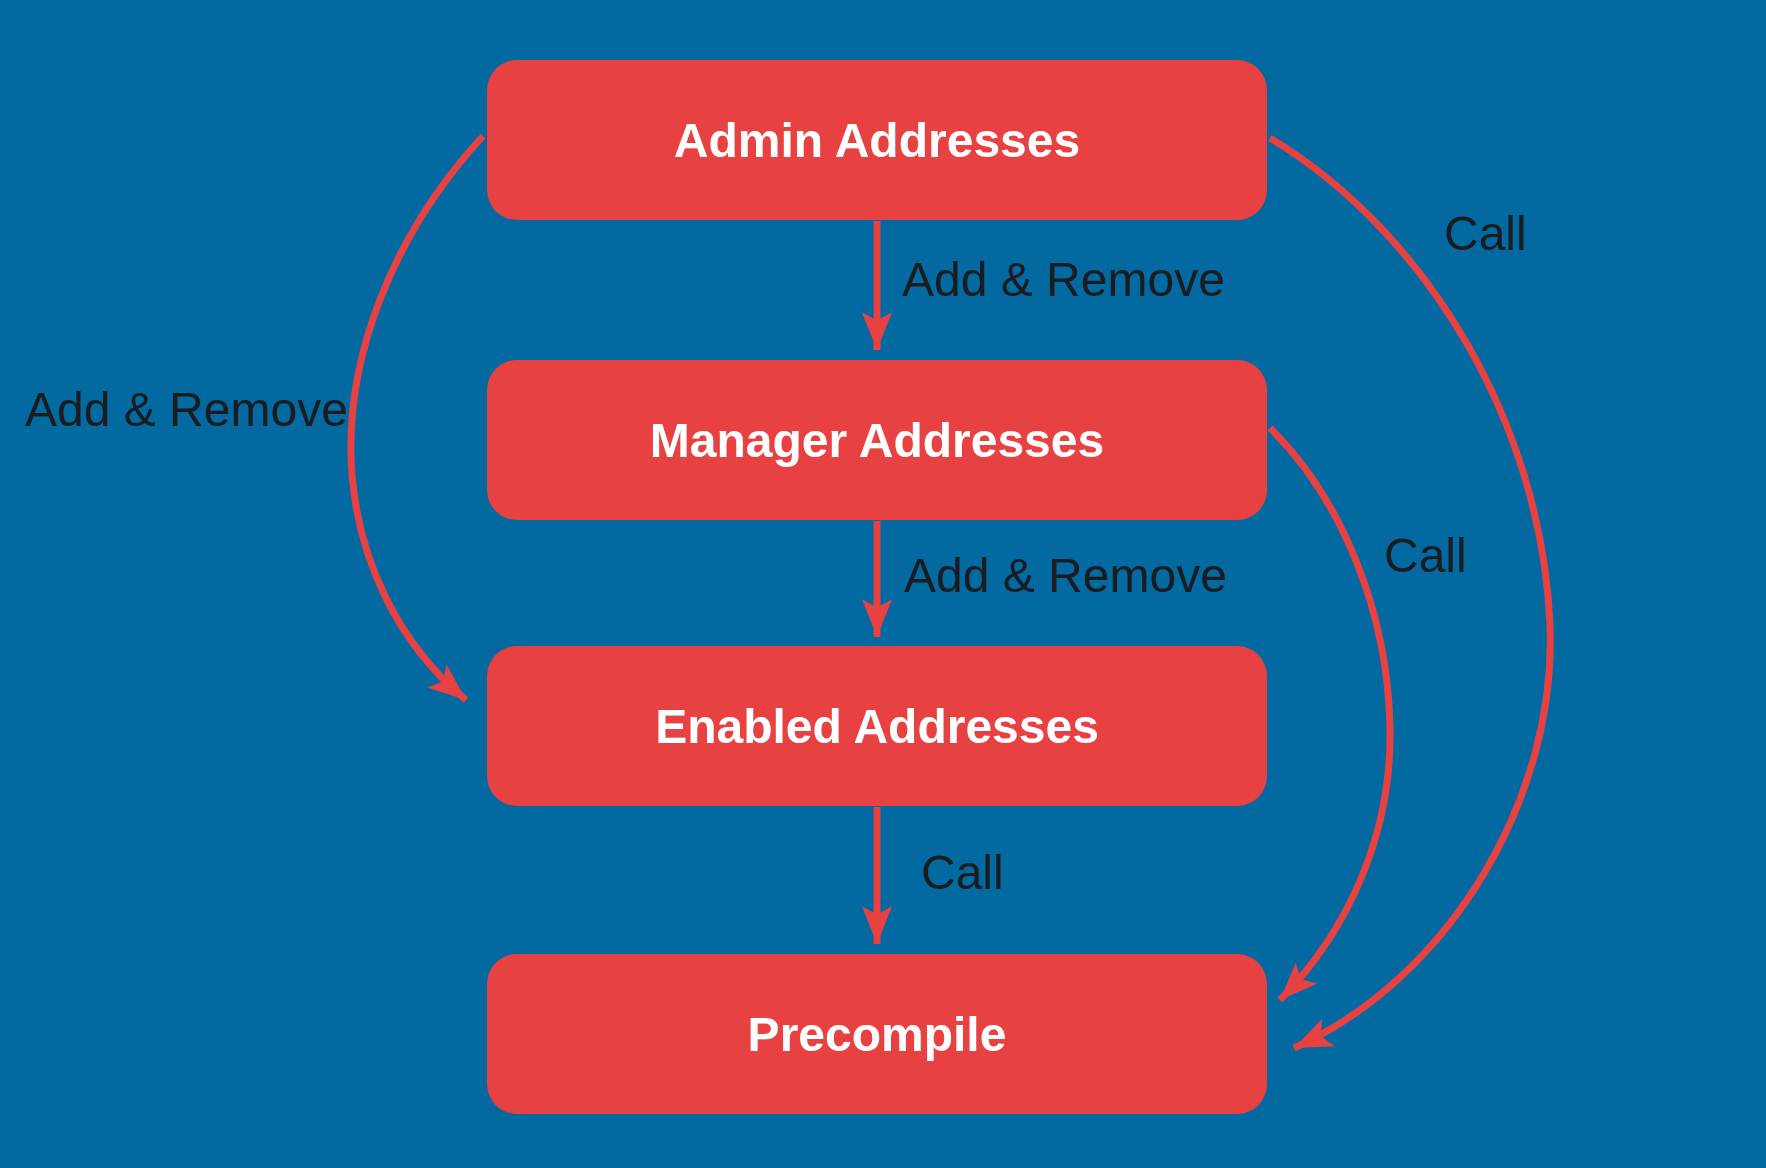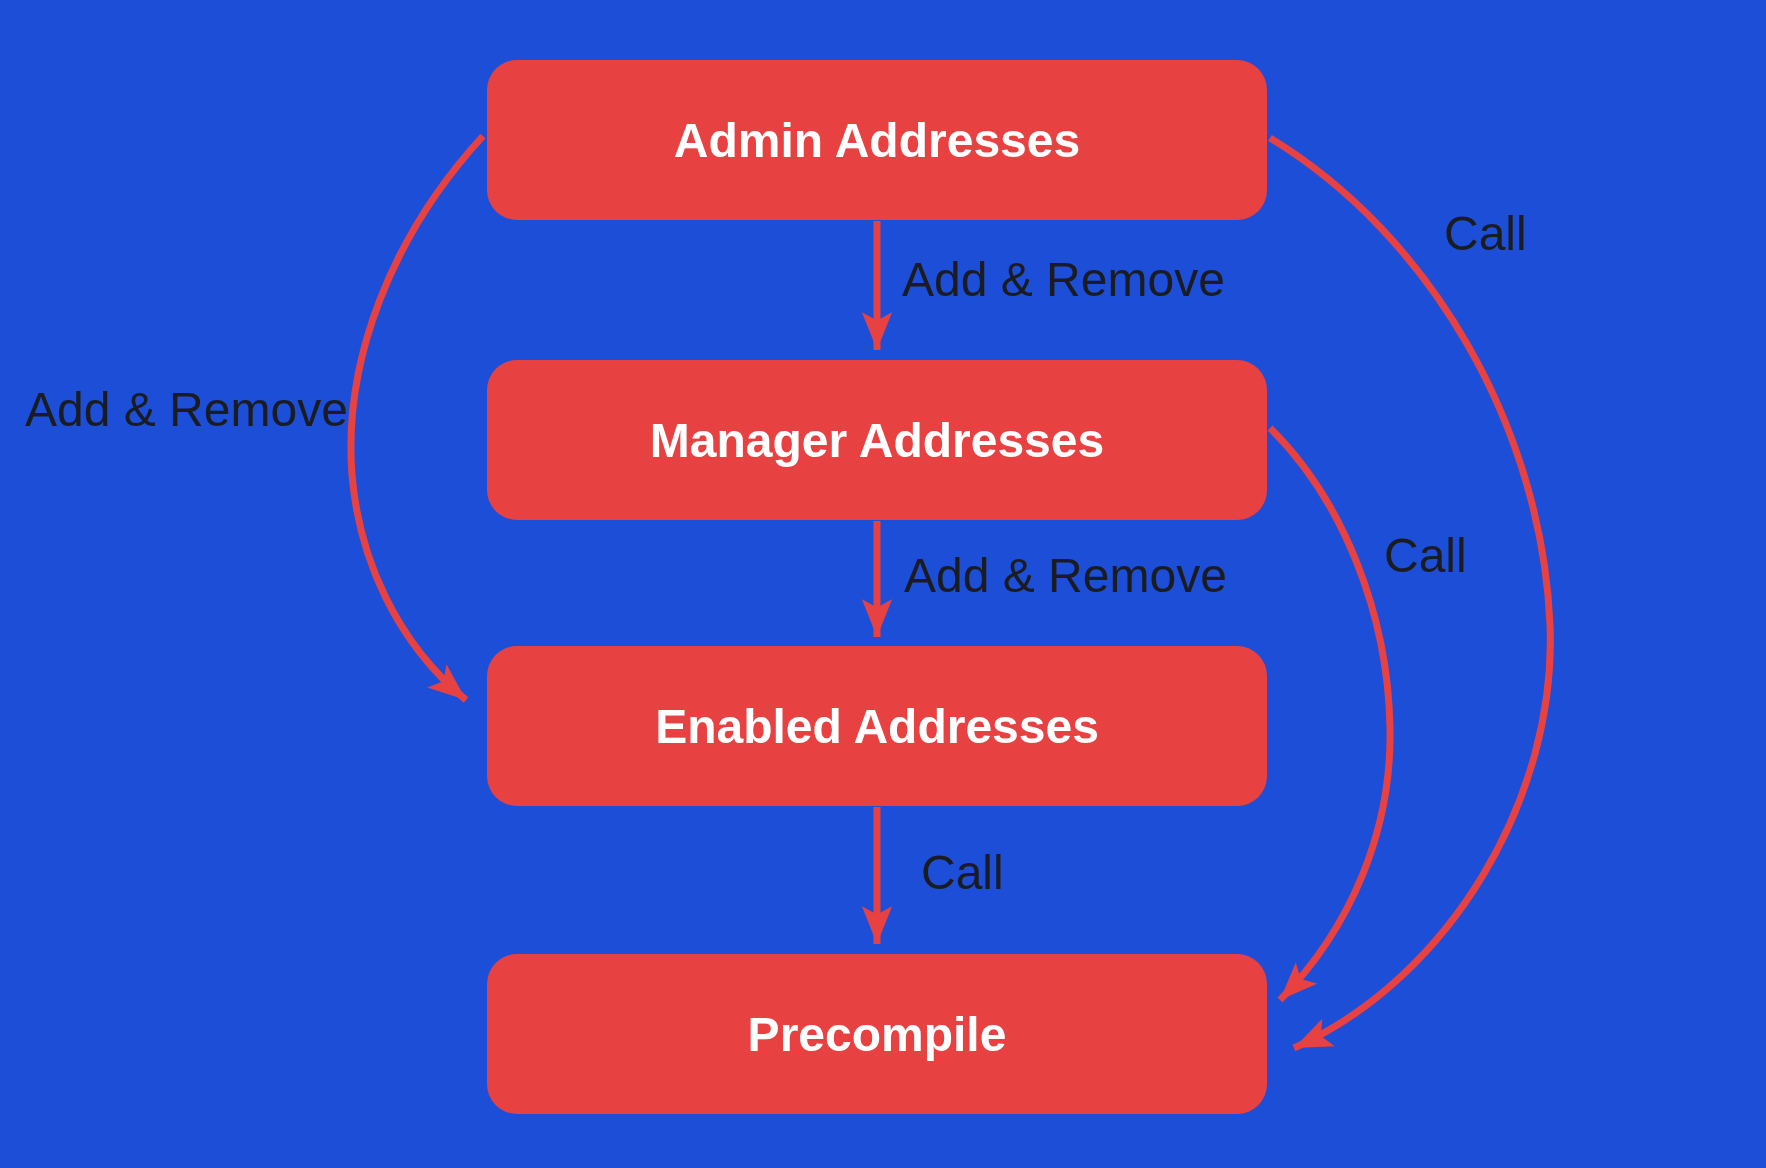--- a/index.html
+++ b/index.html
@@ -4,21 +4,21 @@
 <style>
   html, body {
     margin: 0;
     padding: 0;
     background: #ffffff;
   }
   .canvas {
     position: relative;
     width: 1766px;
     height: 1168px;
-    background: #1d4ed8;
+    background: #0369a1;
     font-family: "Liberation Sans", sans-serif;
     overflow: hidden;
   }
   svg { display: block; }
   .node-title {
     font-family: "Liberation Sans", sans-serif;
     font-size: 48px;
     font-weight: 700;
     fill: #ffffff;
     text-anchor: middle;

